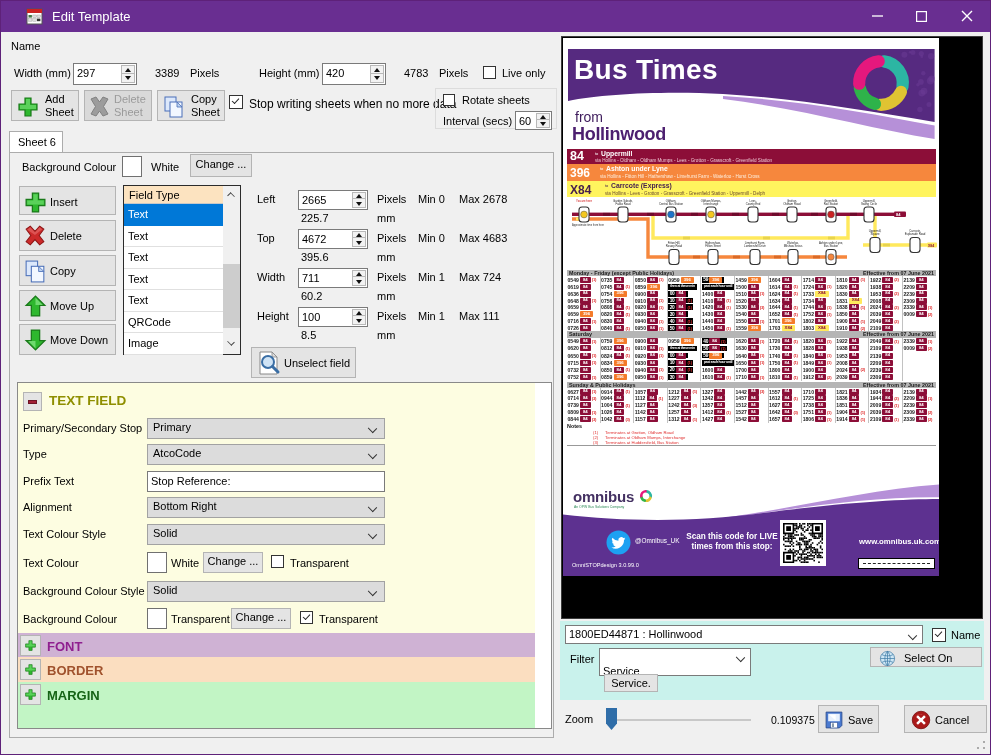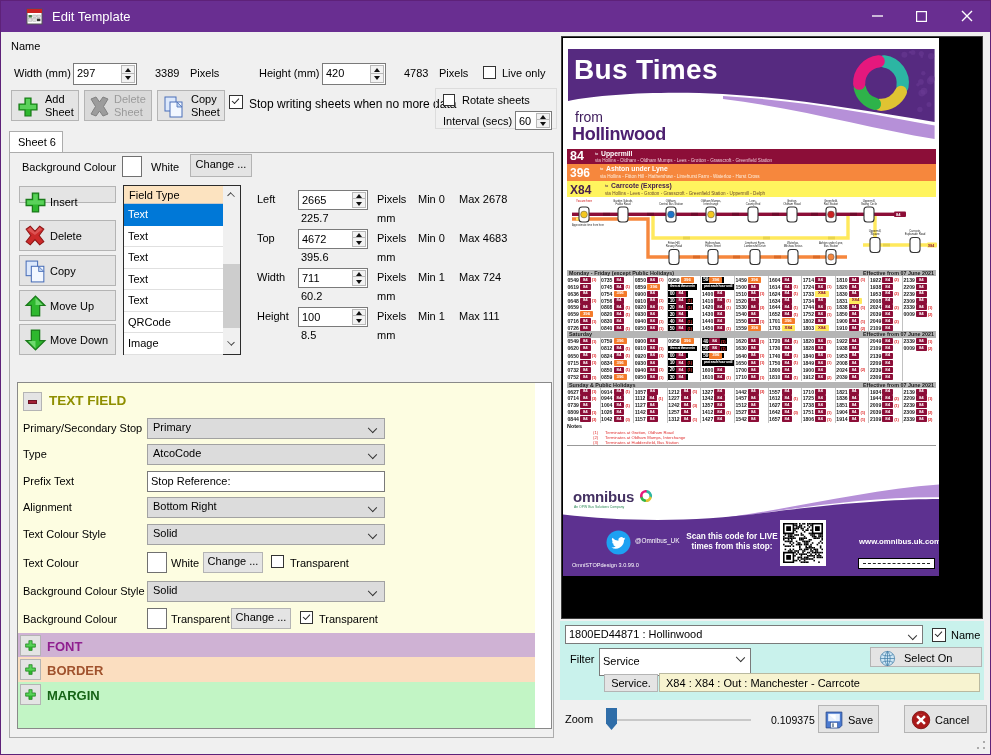--- a/index.html
+++ b/index.html
@@ -127,21 +127,21 @@
       </span>
     </div>
 
 <div class="abs" style="left:8px;top:130px;width:54px;height:22px;background:#fff;border:1px solid #acacac;border-bottom:none;font-size:11px;padding:4px 0 0 8px">Sheet 6</div>
 <div class="abs" style="left:8px;top:151px;width:545px;height:586px;background:#f0f0f0;border:1px solid #acacac"></div>
 
 <div class="lbl" style="left:21px;top:160px">Background Colour</div>
 <div class="swatch" style="left:121px;top:155px"></div>
 <div class="lbl" style="left:150px;top:160px">White</div>
 <div class="btn" style="left:189px;top:153px;width:62px;height:23px;padding-top:3px;text-align:center">Change ...</div>
-<div class="btn" style="left:18px;top:185px;width:97px;height:17px">
+<div class="btn" style="left:18px;top:185px;width:97px;height:29px">
   <svg class="abs" style="left:3px;top:3px" width="25" height="25" viewBox="0 0 24 24">
         <path d="M9 3 h6 v6 h6 v6 h-6 v6 h-6 v-6 H3 V9 h6 Z" fill="#2eb82e" stroke="#1a7a1a" stroke-width="1.2"></path>
         <path d="M10 4 h4 v6 h6 v4 h-16 v-4 h6 Z" fill="#7fe57f" opacity="0.55"></path>
       </svg>
   <div class="abs" style="left:30px;top:9px">Insert</div>
 </div>
 <div class="btn" style="left:18px;top:219px;width:97px;height:31px">
   <svg class="abs" style="left:3px;top:3px" width="25" height="25" viewBox="0 0 24 24">
         <path d="M3 5 L7 2 L11.5 7 L16 2 L20 5 L15.5 11 L20 17 L16 20 L11.5 15 L7 20 L3 17 L7.5 11 Z" fill="#cc2a2a" stroke="#8e1616" stroke-width="1"></path>
         <path d="M4 5.5 L7 3 L11.5 8 L16 3 L18.5 5 L11.5 10.5 Z" fill="#e87070" opacity="0.6"></path>
@@ -230,20 +230,29 @@
       <span class="spn">
         <u></u>
         <i></i>
       </span>
     </div>
 <div class="lbl" style="left:376px;top:309px">Pixels</div>
 <div class="lbl" style="left:417px;top:309px">Min 1</div>
 <div class="lbl" style="left:458px;top:309px">Max 111</div>
 <div class="lbl" style="left:300px;top:328px">8.5</div>
 <div class="lbl" style="left:376px;top:328px">mm</div>
+<div class="btn" style="left:250px;top:346px;width:105px;height:31px">
+  <svg class="abs" style="left:5px;top:3px" width="25" height="25" viewBox="0 0 25 25">
+    <path d="M3 1 h12 l5 5 v17 h-17 Z" fill="#fff" stroke="#888"></path>
+    <path d="M15 1 l5 5 h-5 Z" fill="#ddd" stroke="#888" stroke-width="0.8"></path>
+    <circle cx="11" cy="11" r="6" fill="#cfe3f5" stroke="#3a6ea5" stroke-width="2"></circle>
+    <path d="M15.5 15.5 L21 21" stroke="#3a6ea5" stroke-width="3" stroke-linecap="round"></path>
+  </svg>
+  <div class="abs" style="left:32px;top:9px">Unselect field</div>
+</div>
 <div class="abs" style="left:16px;top:381px;width:535px;height:347px;background:#fff;border:1px solid #898989"></div>
 <div class="abs" style="left:17px;top:382px;width:517px;height:345px;background:#fdfde1"></div>
 <div class="btn" style="left:22px;top:391px;width:19px;height:19px">
       <div class="abs" style="left:4px;top:7px;width:9px;height:4px;background:#a32036;border:1px solid #6d1524"></div>
     </div>
 <div class="lbl" style="left:48px;top:392px;font-weight:bold;font-size:13.5px;color:#8f8f00">TEXT FIELD</div>
 <div class="lbl" style="left:22px;top:421px">Primary/Secondary Stop</div>
 <div class="combo" style="left:146px;top:417px;width:238px">Primary</div>
 <div class="lbl" style="left:22px;top:447px">Type</div>
 <div class="combo" style="left:146px;top:443px;width:238px">AtcoCode</div>
@@ -1688,31 +1697,30 @@
 <div class="abs" style="left:295px;top:520px;width:77px;height:11px;background:#fff;border:1.5px solid #000">
   <div class="abs" style="left:4px;top:4px;width:67px;border-top:1.1px dashed #222"></div>
 </div>
 </div>
 <div class="abs" style="left:559px;top:620px;width:424px;height:79px;background:#c9f2ec"></div>
 <div class="tbox" style="left:564px;top:624px;width:358px;height:19px;padding-top:2px">1800ED44871 : Hollinwood
   <span class="abs" style="right:6px;top:6px;width:7px;height:7px;border-right:1.5px solid #333;border-bottom:1.5px solid #333;transform:rotate(45deg) scaleY(0.9)"></span></div>
 <div class="cb chk" style="left:931px;top:627px;width:14px;height:14px"></div>
 <div class="lbl" style="left:950px;top:628px">Name</div>
 <div class="lbl" style="left:569px;top:652px">Filter</div>
-<div class="tbox" style="left:598px;top:647px;width:152px;height:28px;padding-top:6px">Service
+<div class="tbox" style="left:598px;top:647px;width:152px;height:28px;padding-top:16px">Service
   <span class="abs" style="right:6px;top:5px;width:7px;height:7px;border-right:1.5px solid #333;border-bottom:1.5px solid #333;transform:rotate(45deg) scaleY(0.9)"></span></div>
 <div class="btn" style="left:869px;top:646px;width:112px;height:20px">
   <svg class="abs" style="left:8px;top:2px" width="17" height="17" viewBox="0 0 24 24">
     <circle cx="12" cy="12" r="10" fill="#cfe7f5" stroke="#3a78a5"></circle>
     <path d="M2,12 H22 M12,2 V22 M4,6.5 C8,9 16,9 20,6.5 M4,17.5 C8,15 16,15 20,17.5 M12,2 C7,7 7,17 12,22 M12,2 C17,7 17,17 12,22" fill="none" stroke="#3a78a5" stroke-width="1"></path>
   </svg>
   <div class="abs" style="left:33px;top:4px">Select On</div>
 </div>
 <div class="btn" style="left:603px;top:673px;width:54px;height:18px;text-align:center;padding-top:2px">Service.</div>
-<div class="abs" style="left:658px;top:672px;width:321px;height:19px;background:#f7f3d0;border:1px solid #b9b9a0;font-size:11px;padding:3px 0 0 6px">X84 : X84 : Out : Manchester - Carrcote</div>
 <div class="lbl" style="left:564px;top:712px">Zoom</div>
 <div class="abs" style="left:610px;top:718px;width:140px;height:2px;background:#c8c8c8"></div>
 <div class="abs" style="left:605px;top:707px;width:11px;height:22px;background:#2f6da8;clip-path:polygon(0 0,100% 0,100% 70%,50% 100%,0 70%)"></div>
 <div class="lbl" style="left:770px;top:713px;font-size:10.5px">0.109375</div>
 <div class="btn" style="left:817px;top:704px;width:61px;height:28px">
   <svg class="abs" style="left:5px;top:4px" width="20" height="20" viewBox="0 0 24 24">
     <path d="M2.5,2.5 h19 v16 l-3,3 h-16 Z" fill="#4a7ad0" stroke="#2c4a8c"></path>
     <path d="M5,4.5 h14 v9 h-14 Z" fill="#e8f1fd"></path>
     <path d="M6,5.5 h8 v7" fill="#fff" opacity="0.9"></path>
     <rect x="8" y="15" width="8" height="6.5" fill="#fff" stroke="#2c4a8c" stroke-width="0.6"></rect>

